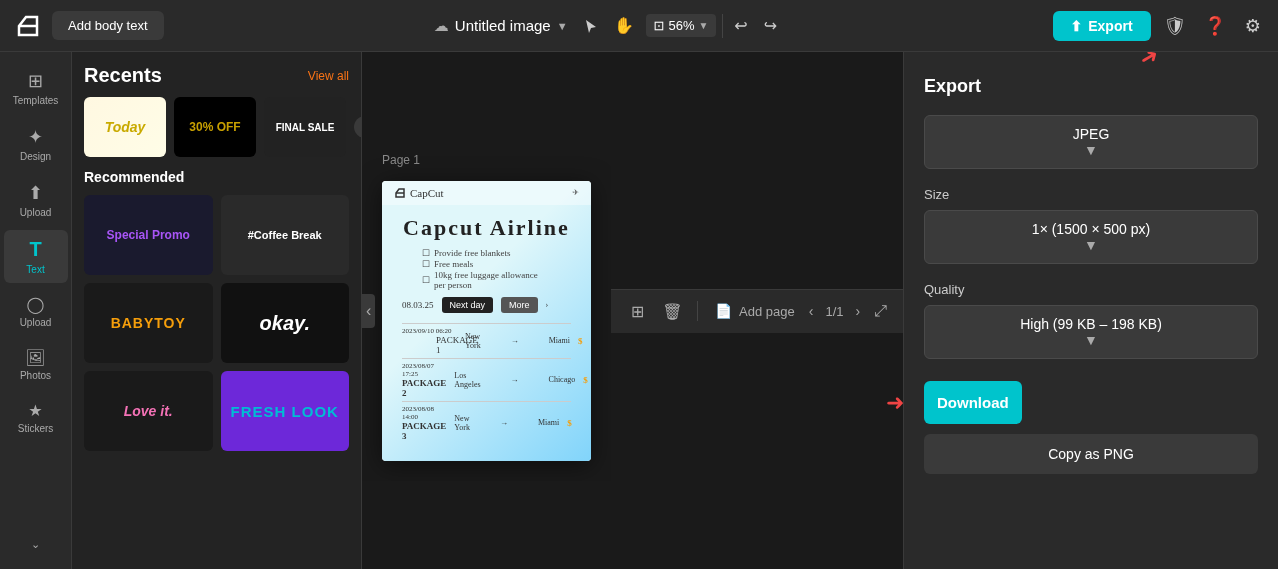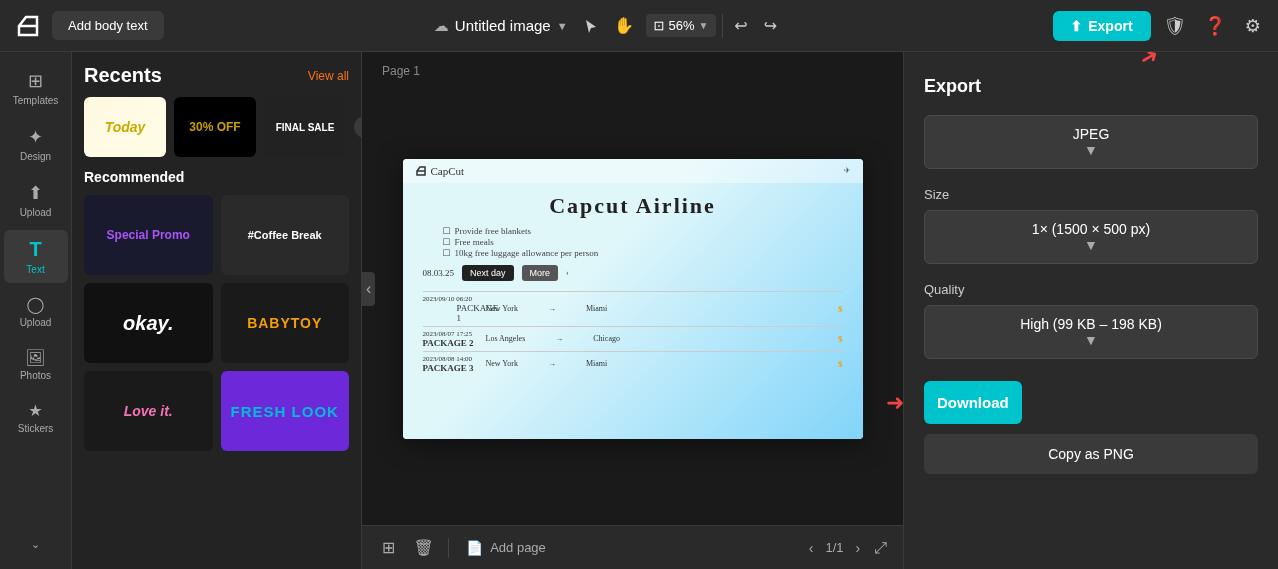--- a/index.html
+++ b/index.html
@@ -635,37 +635,37 @@
     </div>
     <div>
       <div class="recommended-title">Recommended</div>
       <div class="template-grid">
         <div class="template-item special-promo">
           <span>Special Promo</span>
         </div>
         <div class="template-item coffee">
           <span>#Coffee Break</span>
         </div>
+        <div class="template-item babytoy">
+          <span>BABYTOY</span>
+        </div>
         <div class="template-item okay">
           <span>okay.</span>
         </div>
-        <div class="template-item babytoy">
-          <span>BABYTOY</span>
-        </div>
         <div class="template-item loveit">
           <span>Love it.</span>
         </div>
         <div class="template-item freshlook">
           <span>FRESH LOOK</span>
         </div>
       </div>
     </div>
   </div>
 
-  <div style="flex:1;display:flex;flex-direction:column;overflow:hidden;">
+  <div style="flex:1;display:flex;flex-direction:row;overflow:hidden;align-items:center;">
     <div class="canvas-area">
       <span class="page-label">Page 1</span>
 
       <div style="position:absolute;left:0;top:50%;transform:translateY(-50%);z-index:10;">
         <div style="background:#3a3a3a;border-radius:0 4px 4px 0;padding:8px 4px;cursor:pointer;color:#aaa;">‹</div>
       </div>
       <div class="canvas-content">
         <div class="canvas-frame">
           <div class="canvas-inner">
             <div class="canvas-header">

